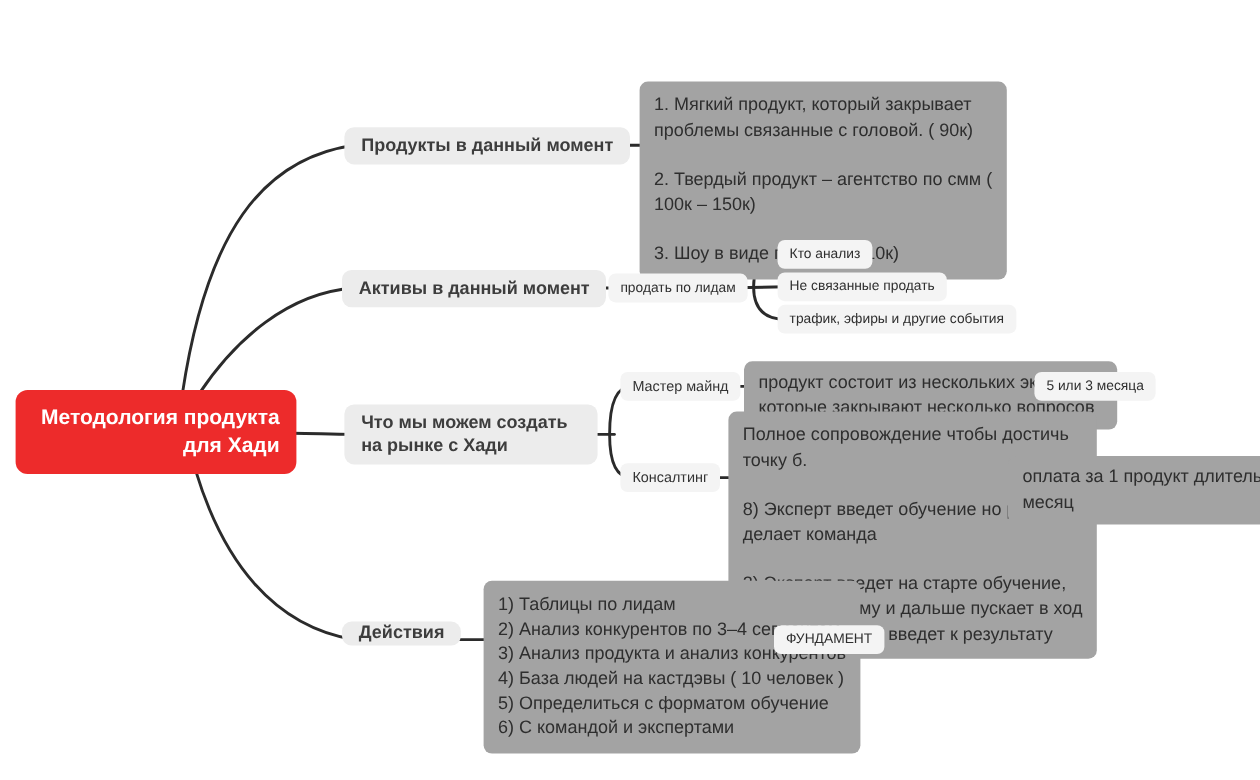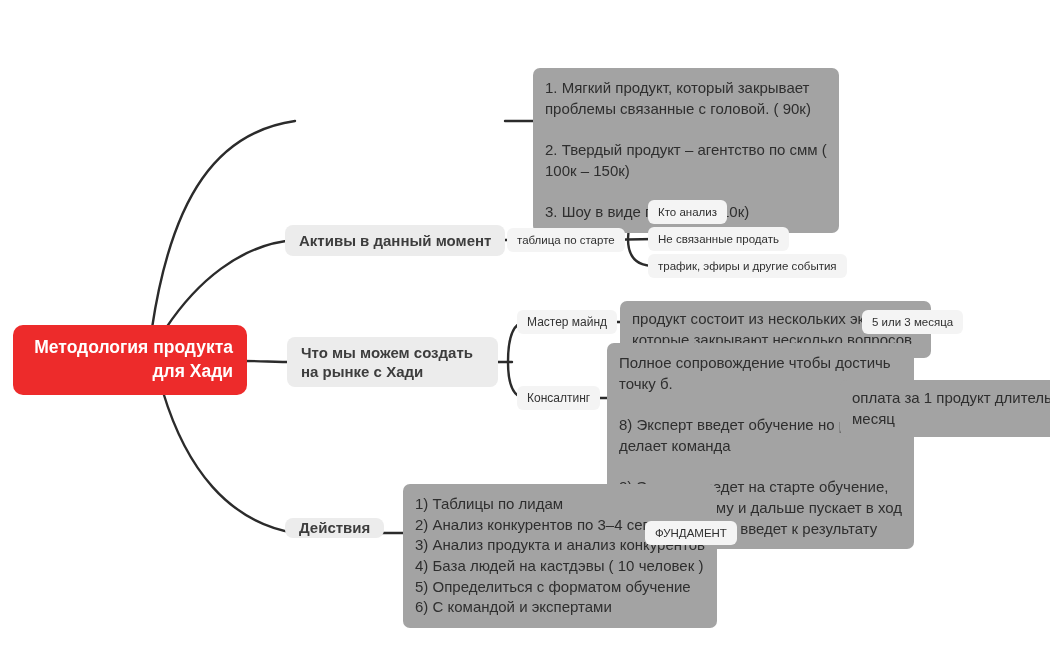--- a/index.html
+++ b/index.html
@@ -57,30 +57,31 @@
     <path d="M 832 322 L 872 322" style="stroke: rgb(43, 43, 43);"></path>
     <path d="M 582 398 L 618 398" style="stroke: rgb(43, 43, 43);"></path>
     <path d="M 806 400 L 850 400" style="stroke: rgb(43, 43, 43);"></path>
 
     <path d="M 375 533 L 415 533" style="stroke: rgb(43, 43, 43);"></path>
     <path d="M 618 533 L 656 533" style="stroke: rgb(43, 43, 43);"></path>
   </svg>
 
   <div class="node root" style="left: 13px; top: 325px; width: 234px; height: 70px; background: rgb(237, 43, 43); color: rgb(255, 255, 255);">Методология продукта для Хади</div>
 
+  <div class="node branch" style="left:287px; top:106px; height:31px;">Продукты в данный момент</div>
   <div class="node content" style="left:533px; top:68px;">1. Мягкий продукт, который закрывает
 проблемы связанные с головой. ( 90к)
 
 2. Твердый продукт – агентство по смм (
 100к – 150к)
 
 3. Шоу в виде подкаста ( 10к)</div>
 
   <div class="node branch" style="left:285px; top:225px; height:31px;">Активы в данный момент</div>
-  <div class="node leaf" style="left:507px; top:228px;">таблица по старте</div>
+  <div class="node leaf" style="left:507px; top:228px;">продать по лидам</div>
   <div class="node leaf" style="left:648px; top:200px;">Кто анализ</div>
   <div class="node leaf" style="left:648px; top:227px;">Не связанные продать</div>
   <div class="node leaf" style="left:648px; top:254px;">трафик, эфиры и другие события</div>
 
   <div class="node branch wrap" style="left:287px; top:337px; width:211px; height:50px; padding:6px 14px;">Что мы можем создать на рынке с Хади</div>
   <div class="node leaf mid" style="left:517px; top:310px;">Мастер майнд</div>
   <div class="node content" style="left:620px; top:301px; padding:8px 12px;">продукт состоит из нескольких экспертов
 которые закрывают несколько вопросов</div>
   <div class="node leaf" style="left:862px; top:310px;">5 или 3 месяца</div>
   <div class="node leaf mid" style="left:517px; top:386px;">Консалтинг</div>

